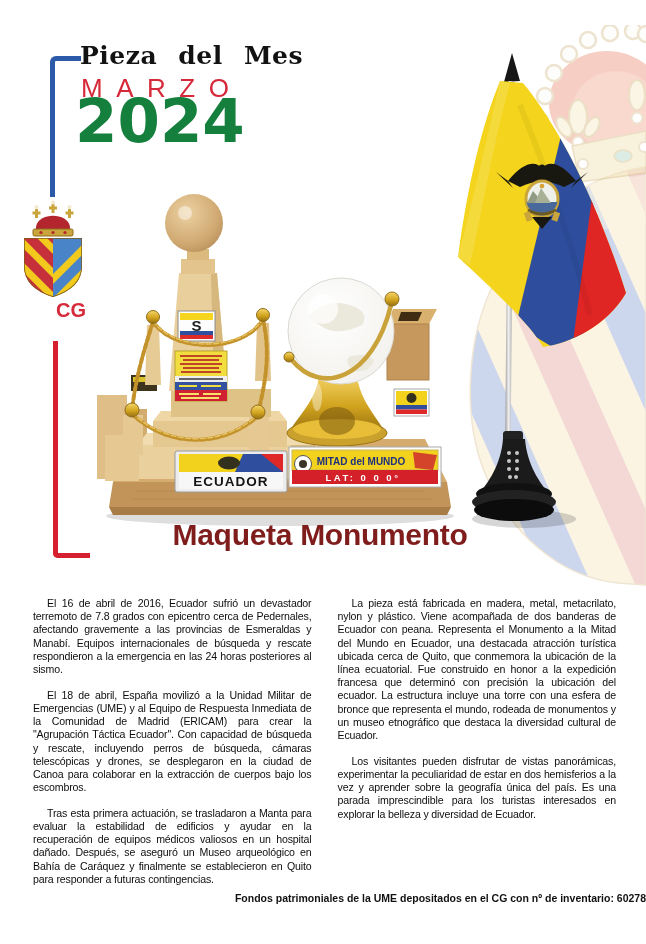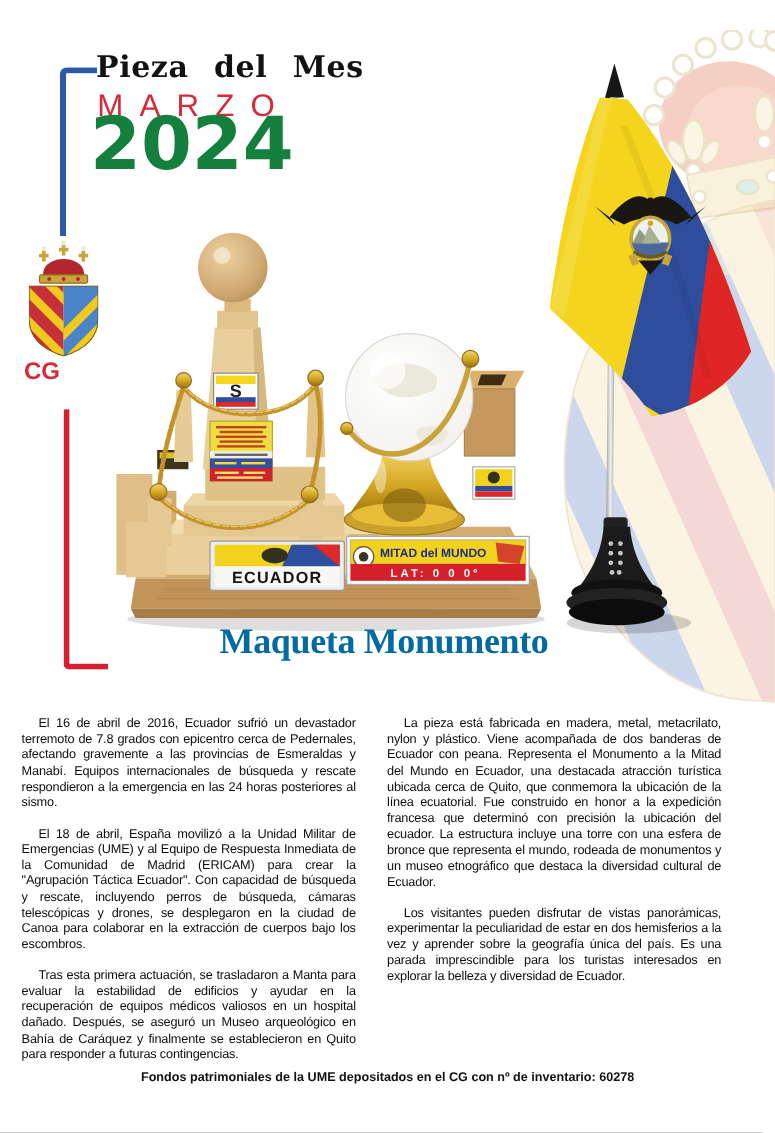--- a/index.html
+++ b/index.html
@@ -12,38 +12,38 @@
   .blue-bracket{position:absolute;left:50px;top:56px;width:26px;height:136px;
     border-top:5px solid #2b5ba8;border-left:5px solid #2b5ba8;border-top-left-radius:6px;}
   .kicker{position:absolute;left:80px;top:41px;font-family:"DejaVu Serif",serif;
     font-weight:bold;font-size:25px;letter-spacing:.5px;word-spacing:12px;color:#121212;white-space:nowrap;}
   .month{position:absolute;left:81px;top:73px;font-size:26px;font-weight:normal;
     letter-spacing:13.5px;color:#d6293a;white-space:nowrap;}
   .year{position:absolute;left:75px;top:90px;font-family:"DejaVu Sans",sans-serif;
     font-size:61px;font-weight:bold;color:#15803d;line-height:62px;letter-spacing:0;}
   
   .cg-shield{position:absolute;left:20px;top:200px;}
-  .cg-label{position:absolute;left:20px;top:299px;width:66px;text-align:left;
+  .cg-label{position:absolute;left:20px;top:299px;width:66px;text-align:right;
     font-size:20px;font-weight:bold;color:#d6293a;}
   .red-bracket{position:absolute;left:53px;top:341px;width:32px;height:212px;
     border-left:5px solid #d6202f;border-bottom:5px solid #d6202f;border-bottom-left-radius:5px;}
   
   .flag-scene{position:absolute;left:430px;top:25px;z-index:0;}
   .maqueta{position:absolute;left:95px;top:183px;z-index:1;}
   
   .title{position:absolute;left:110px;top:518px;width:420px;text-align:center;z-index:2;
-    font-family:Liberation Serif, serif;font-weight:bold;font-size:30px;line-height:34px;color:#0369a1;
+    font-family:Liberation Sans, sans-serif;font-weight:bold;font-size:30px;line-height:34px;color:#7f1d1d;
     letter-spacing:-.3px;}
   
-  .columns{position:absolute;left:18px;top:597px;width:583px;display:flex;gap:26px;z-index:2;}
+  .columns{position:absolute;left:33px;top:597px;width:583px;display:flex;gap:26px;z-index:2;}
   .col{flex:1;font-size:10.6px;line-height:13.2px;letter-spacing:-.15px;
     text-align:justify;color:#0d0d0d;}
   .col p{margin:0 0 12.5px 0;text-indent:14px;}
   
-  .footer{position:absolute;left:0;right:0;top:892px;text-align:center;
+  .footer{position:absolute;left:0;right:0;top:892px;text-align:right;
     font-size:10.5px;font-weight:bold;color:#111;z-index:2;}
 </style>
 </head>
 <body>
 
 <div class="page">
 
   <div class="blue-bracket"></div>
   <div class="kicker">Pieza del Mes</div>
   <div class="month">MARZO</div>

